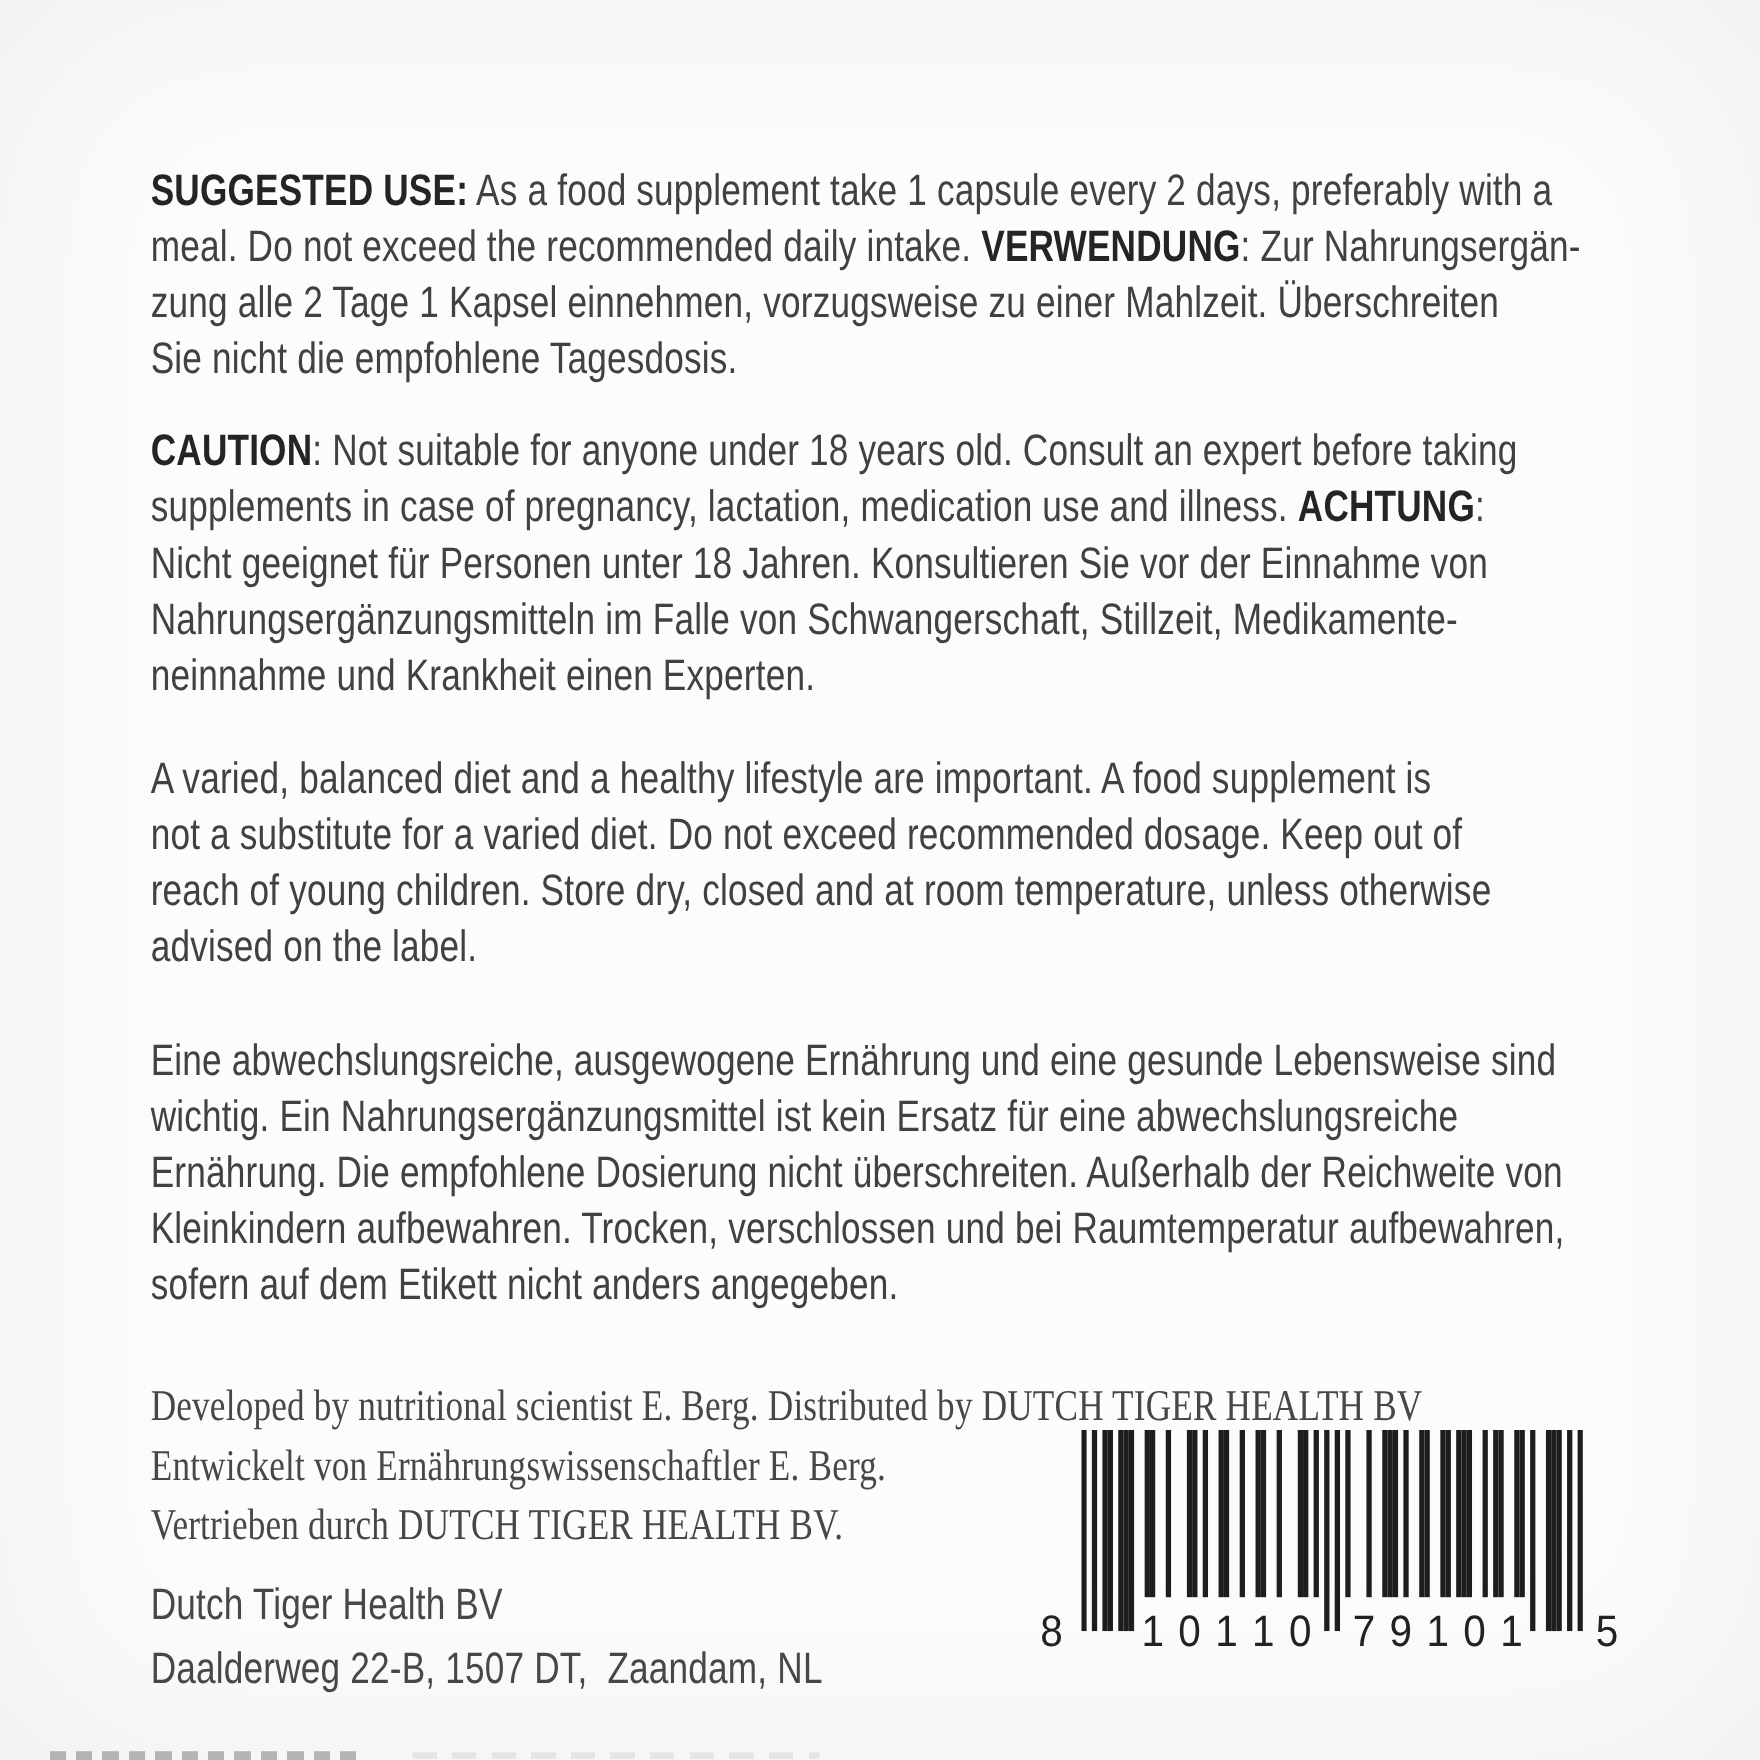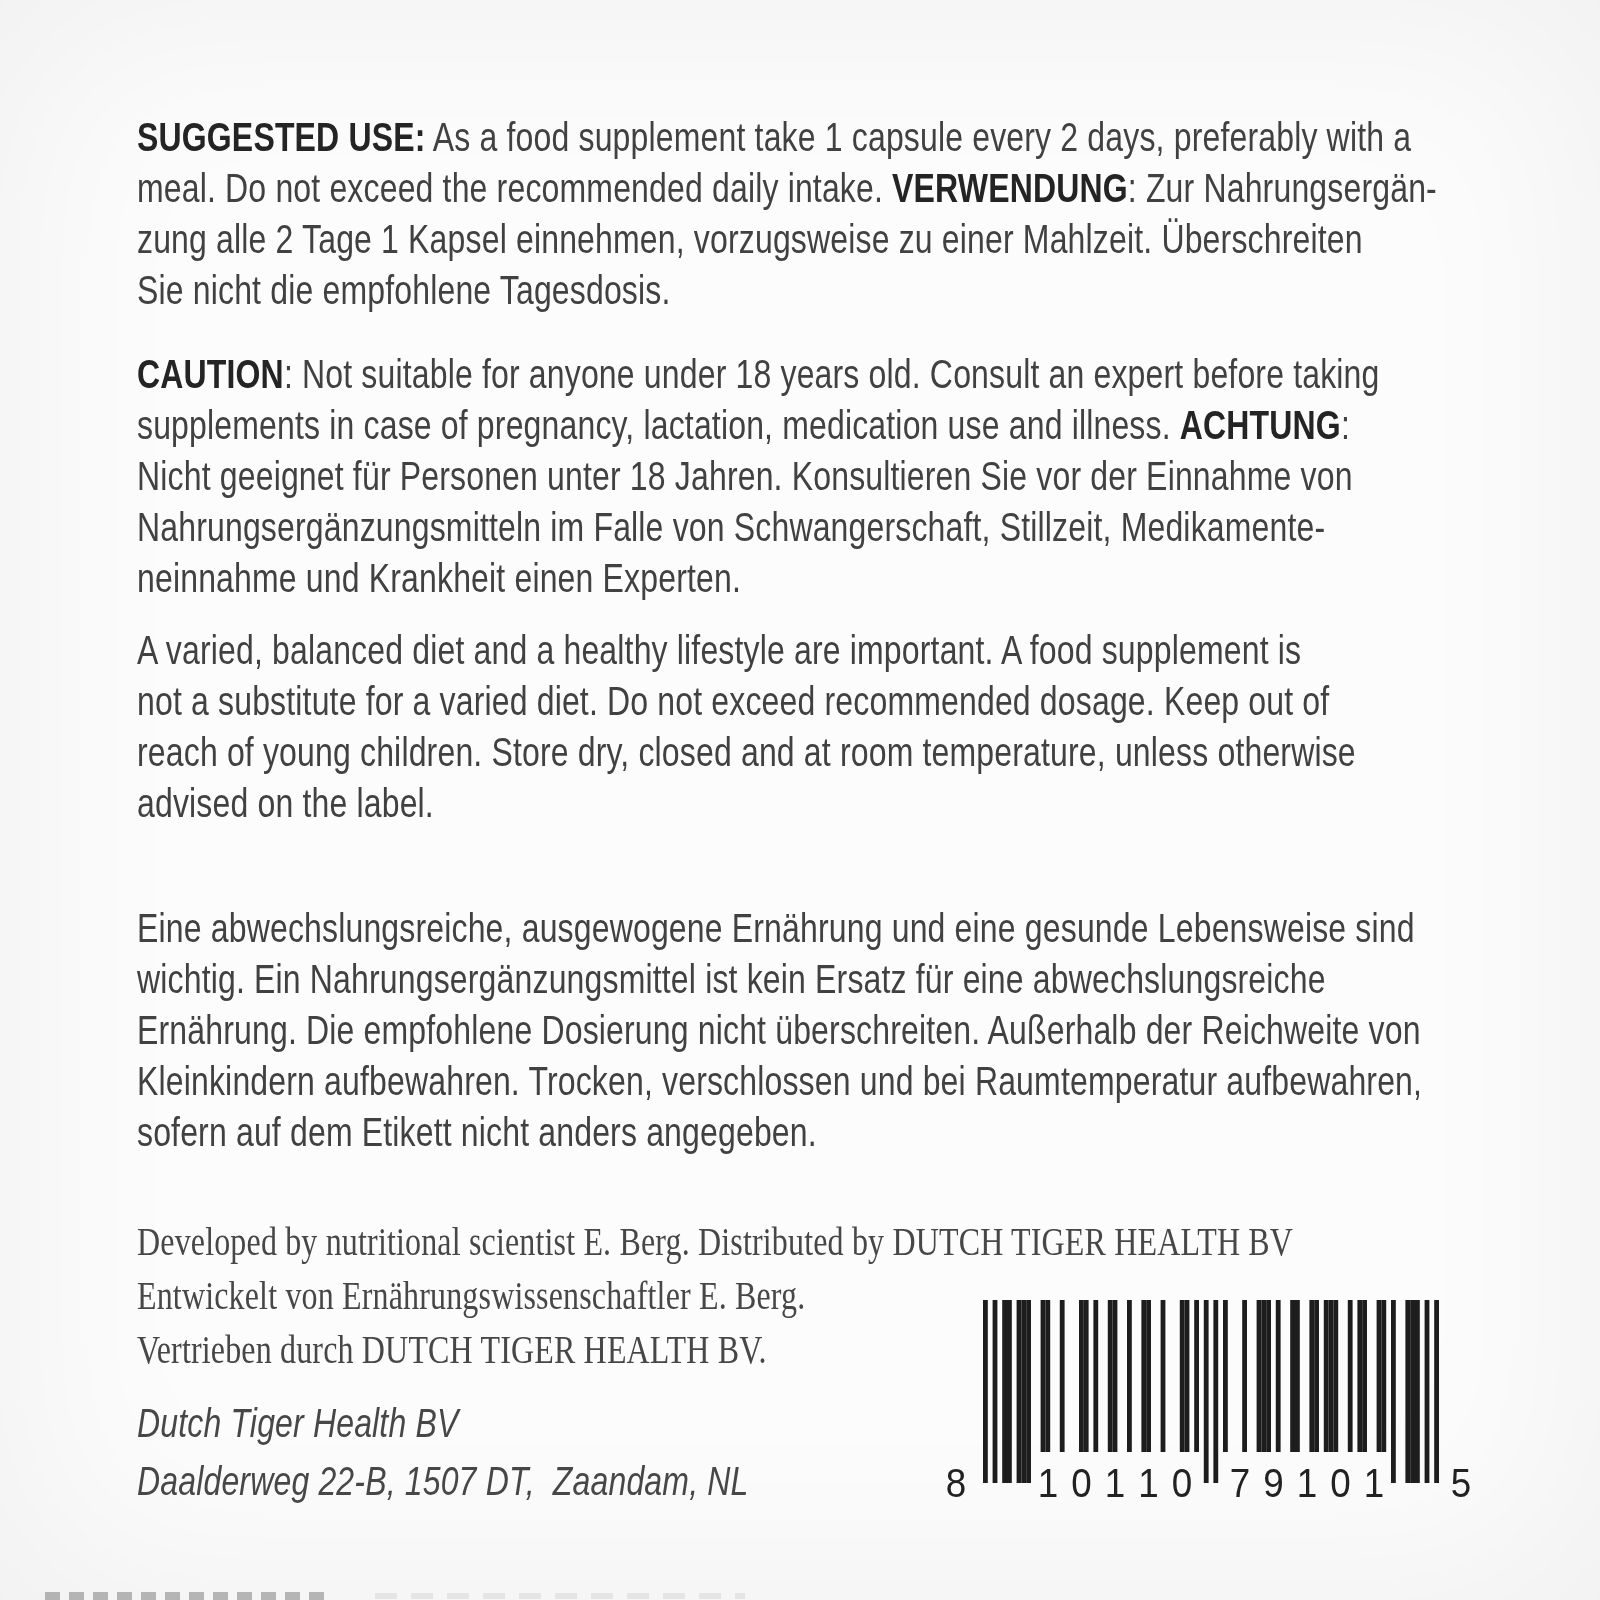--- a/index.html
+++ b/index.html
@@ -5,38 +5,38 @@
   html,body{margin:0;padding:0;background:#e8e8e8;}
   .page{
     position:relative;
     width:1600px;height:1600px;
     background:#fcfcfc;
     overflow:hidden;
     font-family:"Liberation Sans","DejaVu Sans",sans-serif;
     box-shadow:inset 0 0 220px rgba(0,0,0,0.055);
   }
   
-  .para{position:absolute;left:137px;right:0;}
+  .para{position:absolute;left:137px;right:0;margin-top:36px;}
   .line{
     font-size:40px;line-height:51px;height:51px;
     white-space:pre;
     color:#414141;
     transform:scaleX(0.80);
     transform-origin:0 0;
     letter-spacing:0.2px;
   }
   .seg{font-weight:normal;}
   .seg.bold{font-weight:bold;color:#242424;}
   .para-suggested-use{top:112px;}
   .para-caution{top:349px;}
-  .para-advice-en{top:625px;}
+  .para-advice-en{top:647px;}
   .para-advice-de{top:903px;}
   .para-manufacturer{top:1215px;font-family:Liberation Serif, serif;}
   .para-manufacturer .line{line-height:54px;height:54px;color:#474747;}
-  .para-address{top:1394px;font-style:italic;}
+  .para-address{top:1394px;}
   .para-address .line{line-height:58px;height:58px;color:#474747;}
   
   .barcode{position:absolute;left:938px;top:1300px;width:545px;height:200px;}
   .barcode svg{position:absolute;left:45px;top:0;}
   .bd{
     position:absolute;top:166px;height:34px;
     display:flex;justify-content:space-between;align-items:flex-start;
     font-size:40px;line-height:34px;color:#222;
     transform:scaleX(0.92);transform-origin:50% 0;
   }

